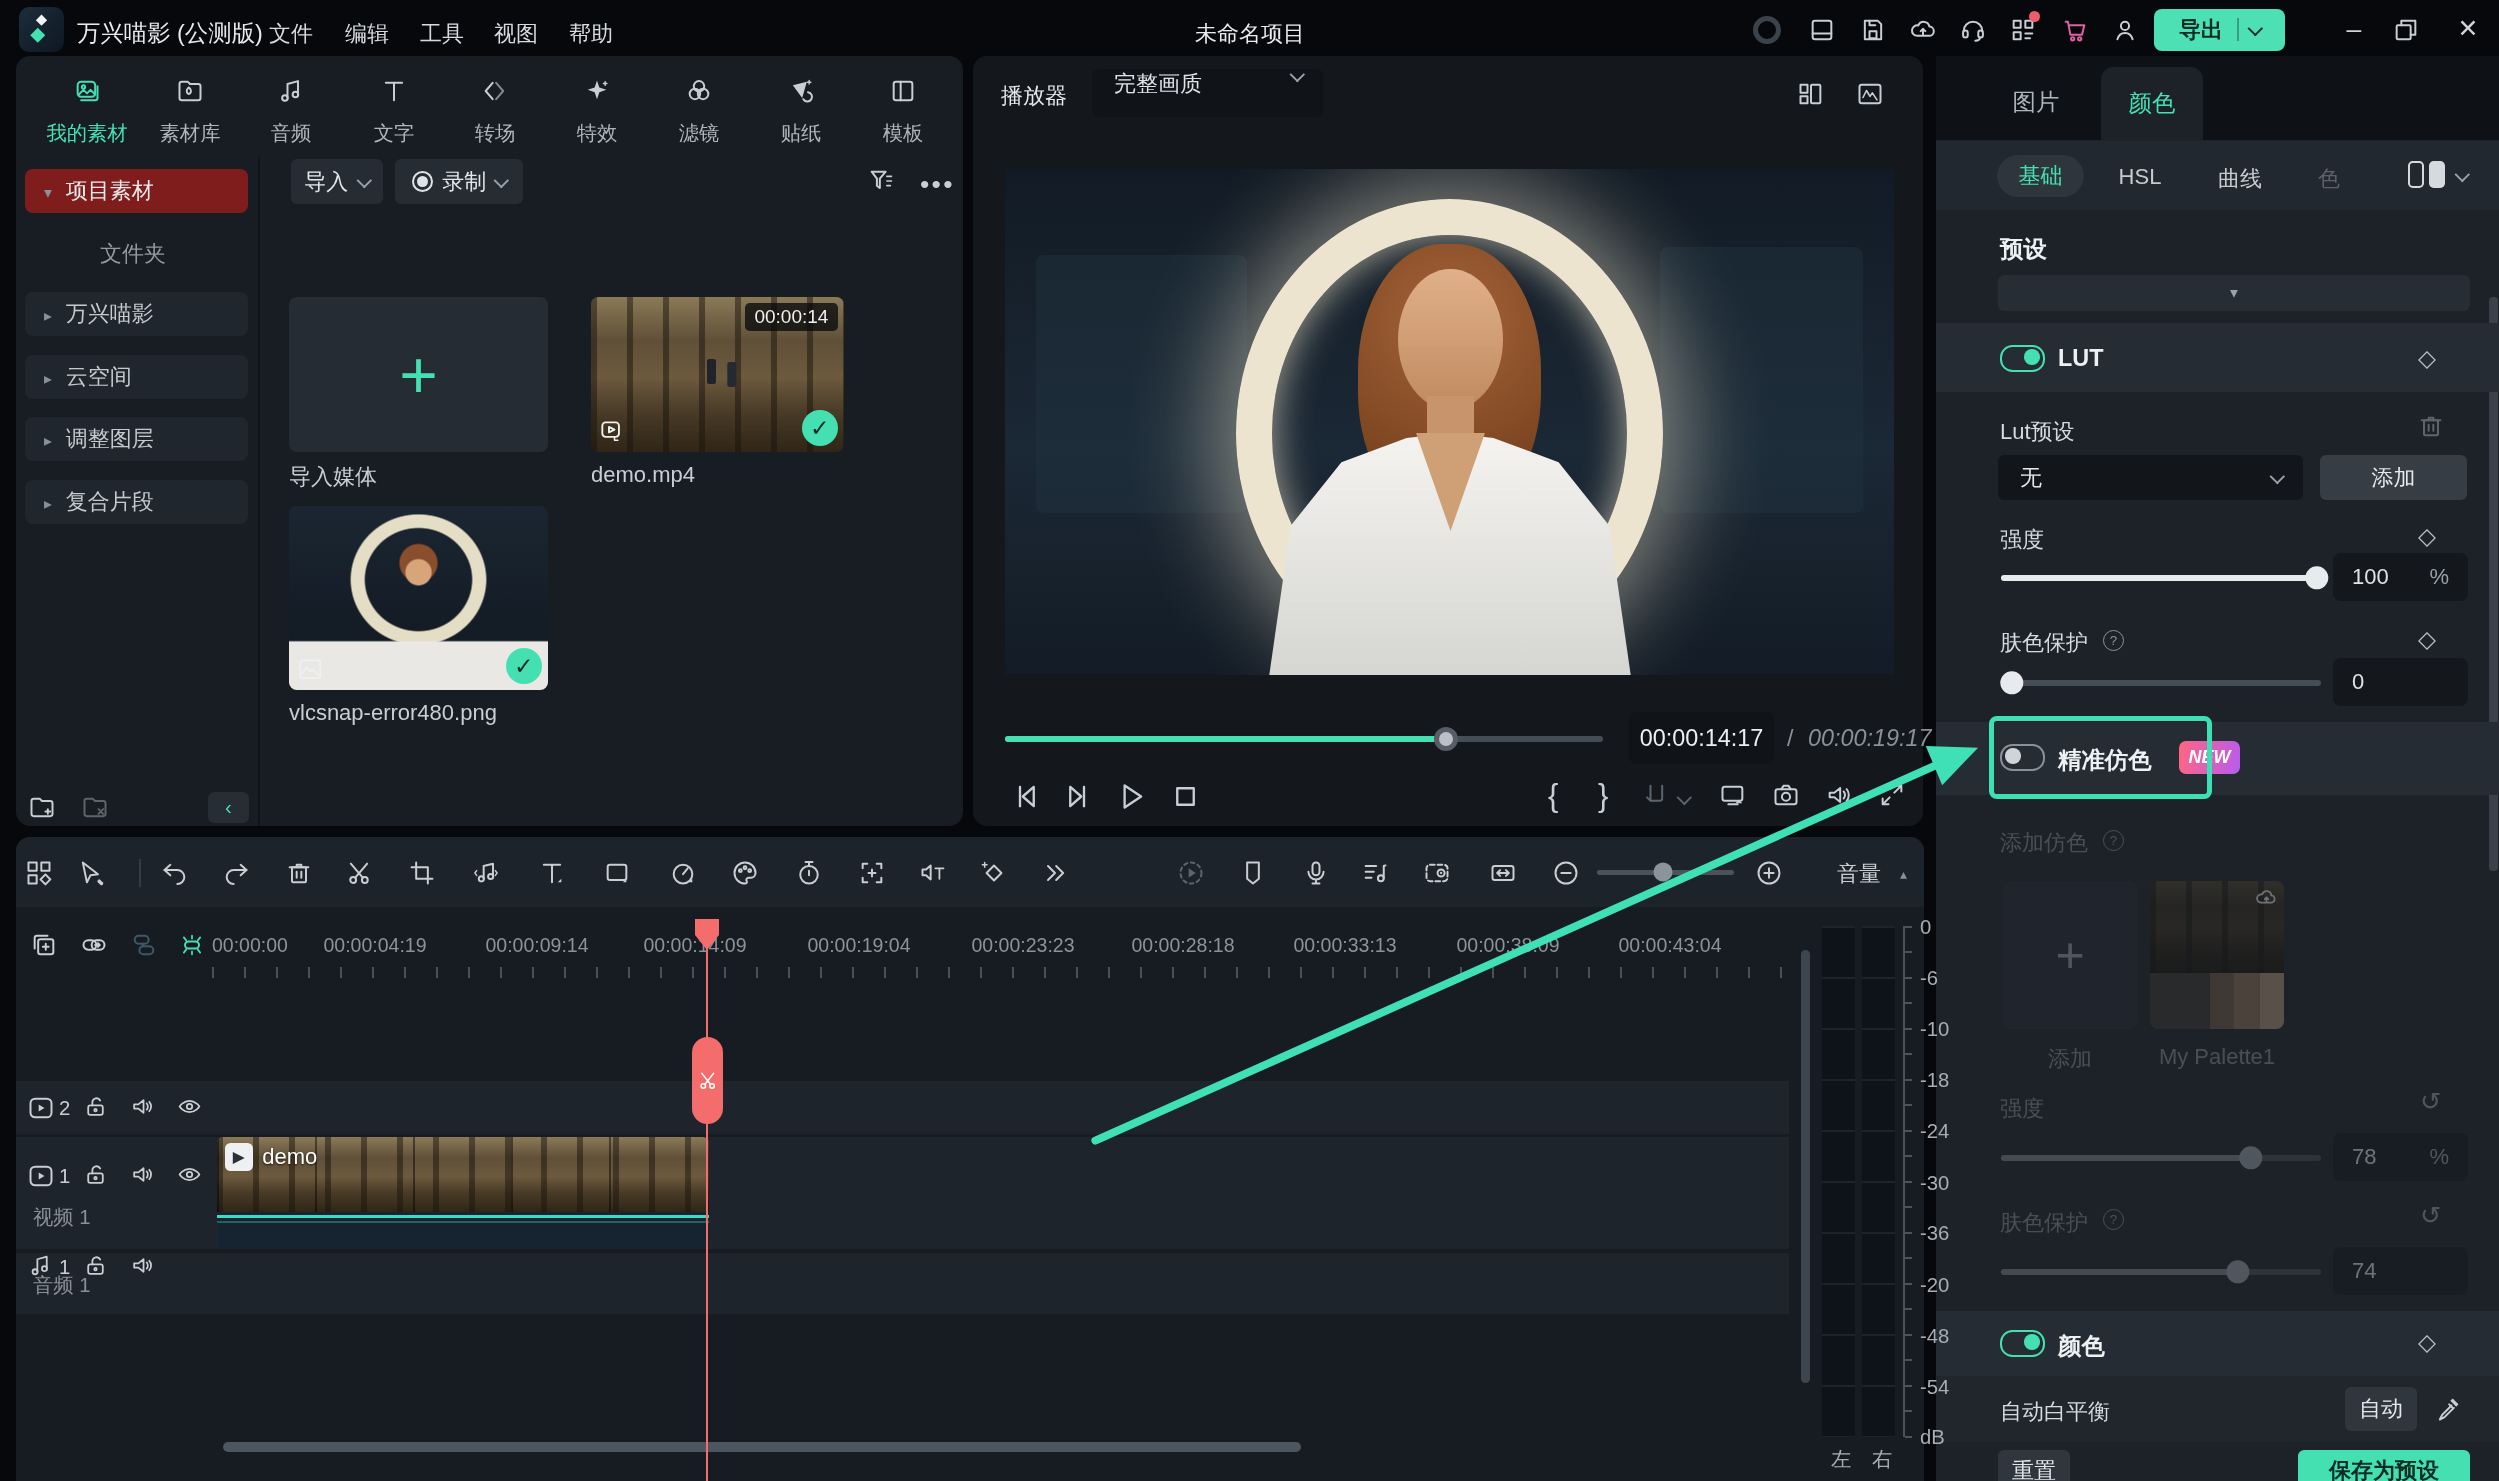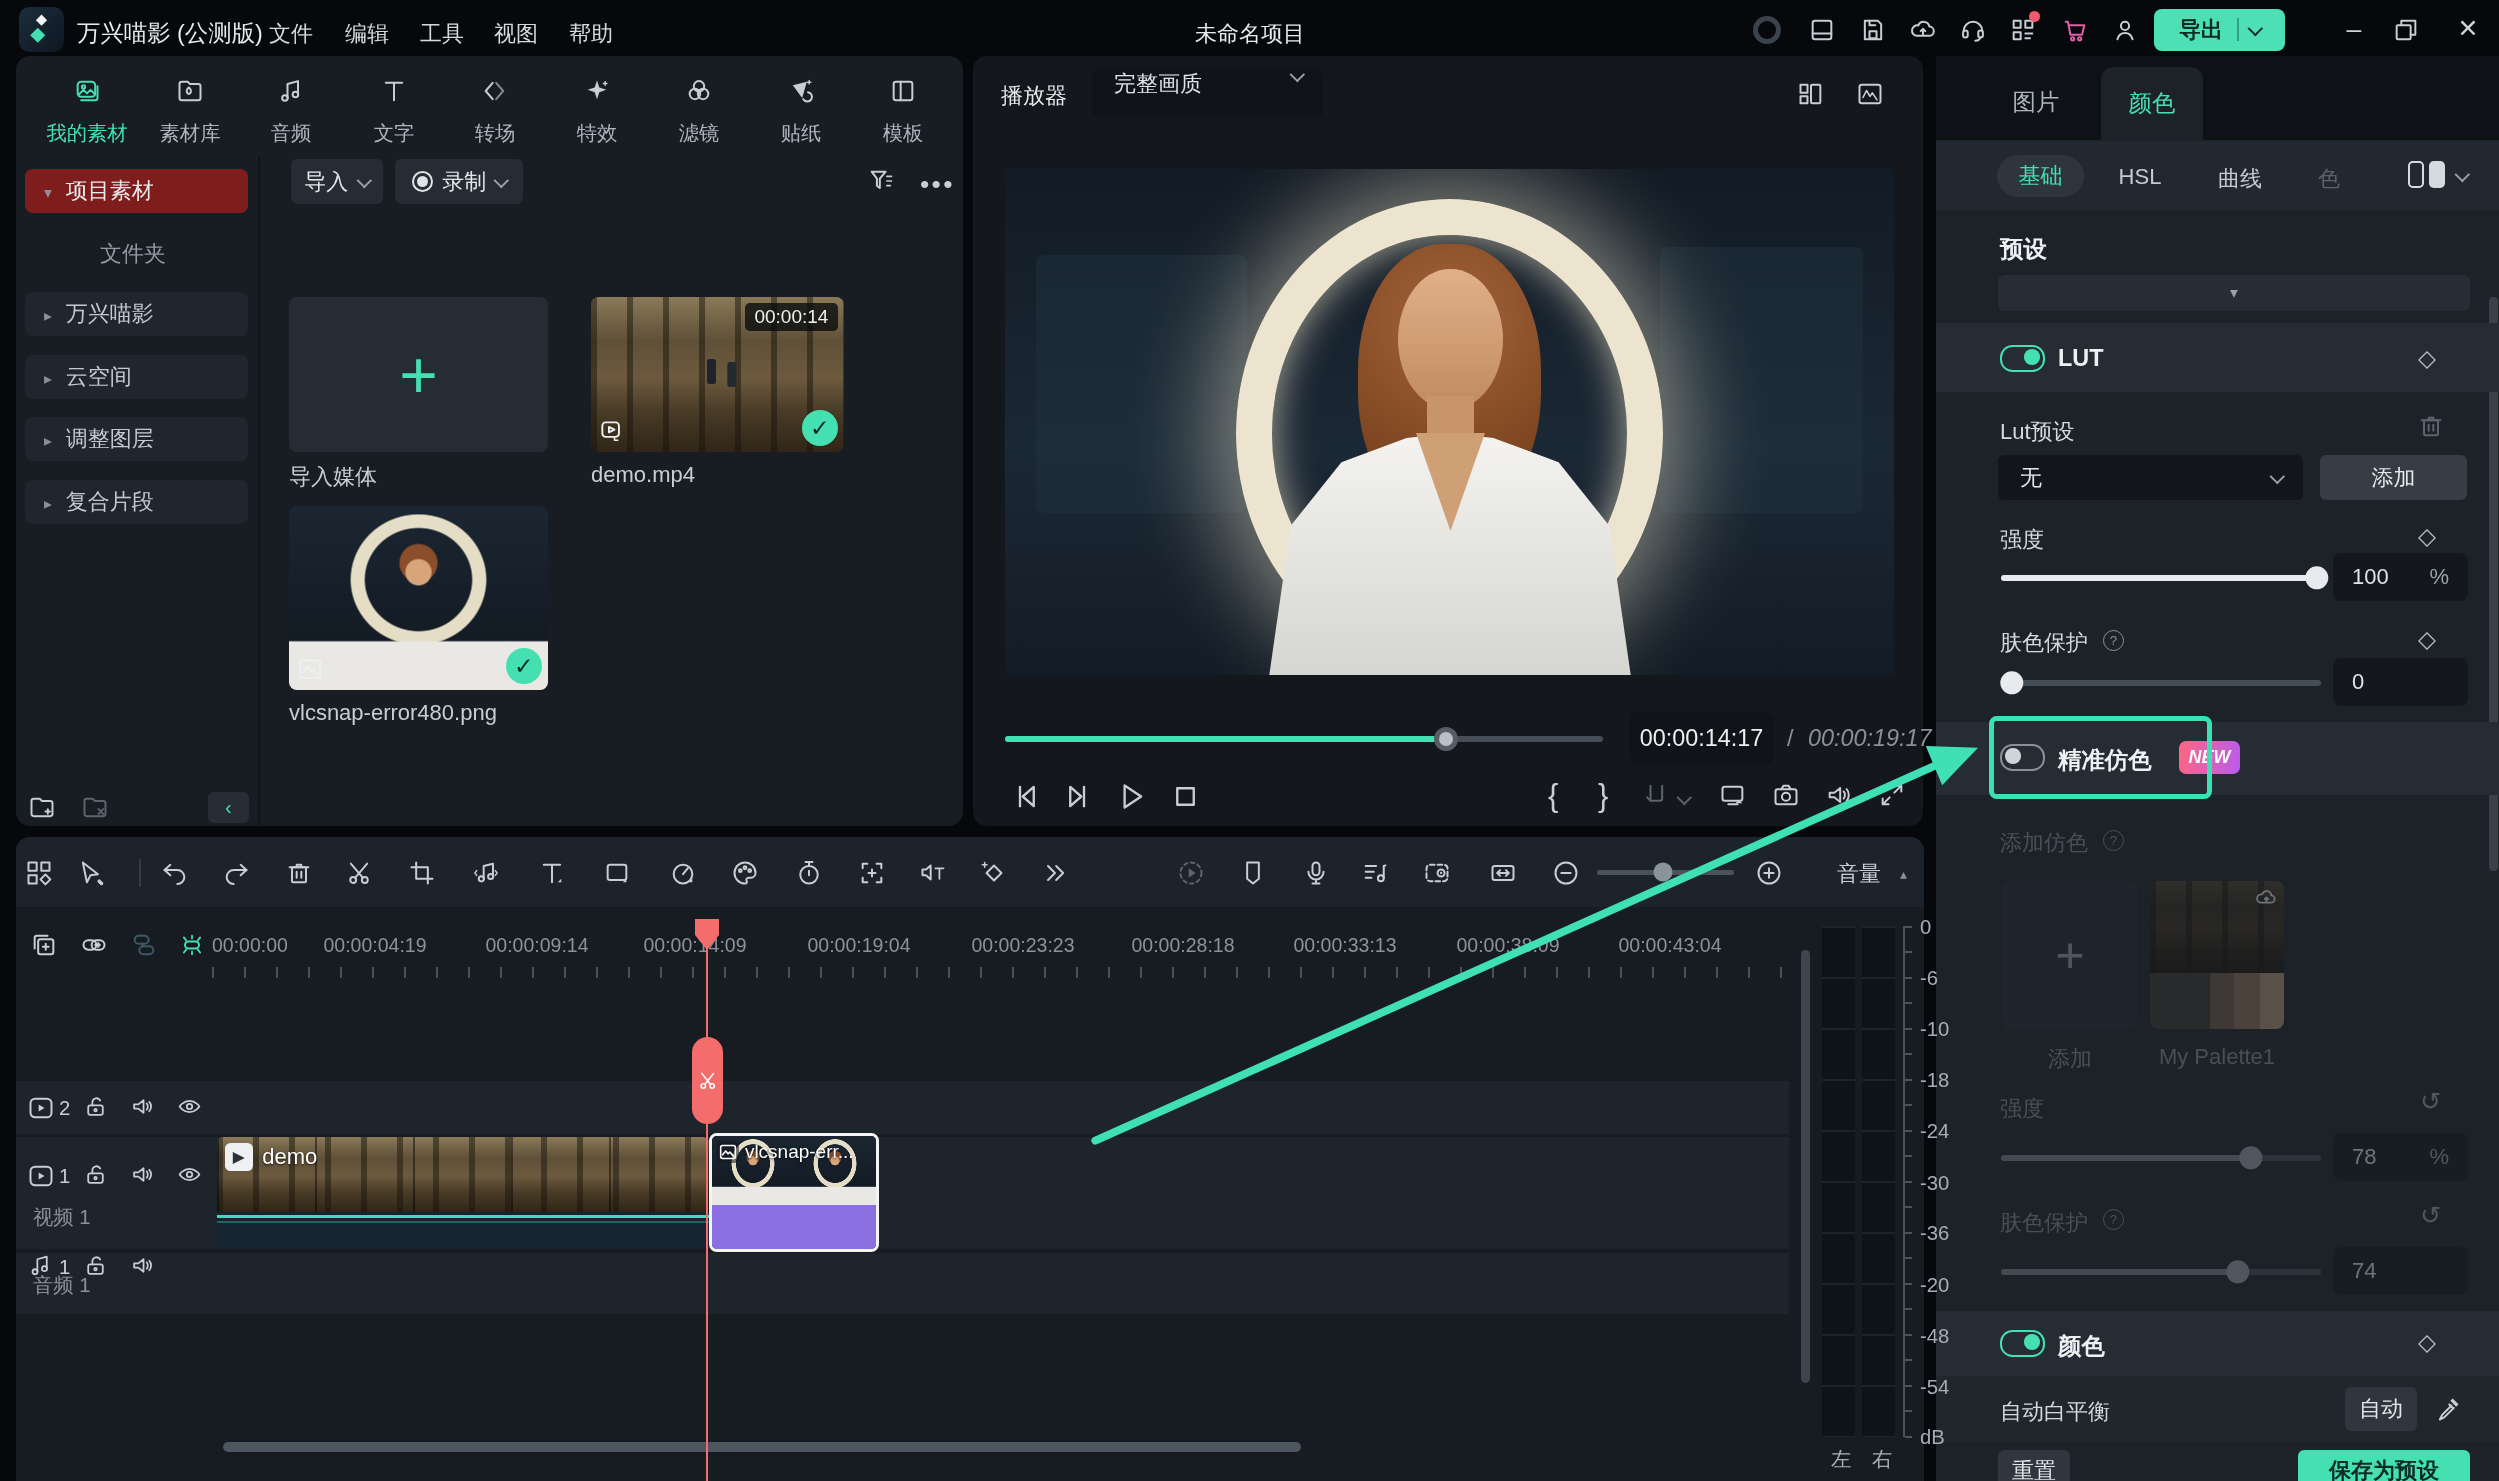--- a/index.html
+++ b/index.html
@@ -718,31 +718,20 @@
     <div style="position:absolute;left:0;top:75px;right:0;bottom:0;background:#152430;">
       <span style="position:absolute;left:0;top:3.1px;right:0;height:3.1px;background:#3fd9c4;display:block;"></span>
       <span style="position:absolute;left:0;top:9.4px;right:0;height:1.6px;background:rgba(63,217,196,.35);display:block;"></span>
     </div>
     <div style="position:absolute;left:7.8px;top:6.2px;display:flex;align-items:center;gap:9.4px;">
       <span style="width:28px;height:28px;background:#eef0f2;border-radius:5.5px;display:flex;align-items:center;justify-content:center;color:#2a313a;font-size:15.6px;">▶</span>
       <span style="font-size:22px;color:#fff;text-shadow:0 0.8px 2.3px rgba(0,0,0,.8);">demo</span>
     </div>
   </div>
 
-  <div class="t" style="left:709px;top:1133px;width:170px;height:119px;border-radius:7.8px;border:3.1px solid #f2f4f6;box-sizing:border-box;overflow:hidden;">
-    <div class="portrait tile2x" style="position:absolute;left:0;top:0;right:0;height:69px;"></div>
-    <div style="position:absolute;left:0;top:69px;right:0;bottom:0;background:#8a70e0;"></div>
-    <div style="position:absolute;left:4.7px;top:4.7px;display:flex;align-items:center;gap:6.2px;">
-      <svg class="ic" style="width:22px;height:22px;stroke:#fff;background:rgba(20,24,30,.55);border-radius:3.9px;" viewBox="0 0 24 24">
-          <rect x="4" y="5" width="16" height="14" rx="2"></rect>
-          <path d="M6 15l3.5-4 2.5 3 2-2 4 4.5"></path>
-        </svg>
-      <span style="font-size:19px;color:#fff;text-shadow:0 0.8px 2.3px rgba(0,0,0,.8);">vlcsnap-err...</span>
-    </div>
-  </div>
 
   <div class="t" style="left:706px;top:919px;width:2.3px;height:563px;background:#f56c6c;z-index:5;"></div>
   <div class="t" style="left:695px;top:919px;width:24px;height:31px;background:#f56c6c;clip-path:polygon(0 0,100% 0,100% 52%,50% 100%,0 52%);z-index:5;"></div>
   <div class="t" style="left:692px;top:1037px;width:31px;height:87px;background:#f56c6c;border-radius:15.6px;z-index:6;display:flex;align-items:center;justify-content:center;">
     <svg class="ic" style="width:23.4px;height:23.4px;stroke:#fff;stroke-width:1.6" viewBox="0 0 24 24">
         <circle cx="7.5" cy="17.5" r="2.3"></circle>
         <circle cx="16.5" cy="17.5" r="2.3"></circle>
         <path d="M9.2 15.7L18 4.5M14.8 15.7L6 4.5"></path>
       </svg>
   </div>

